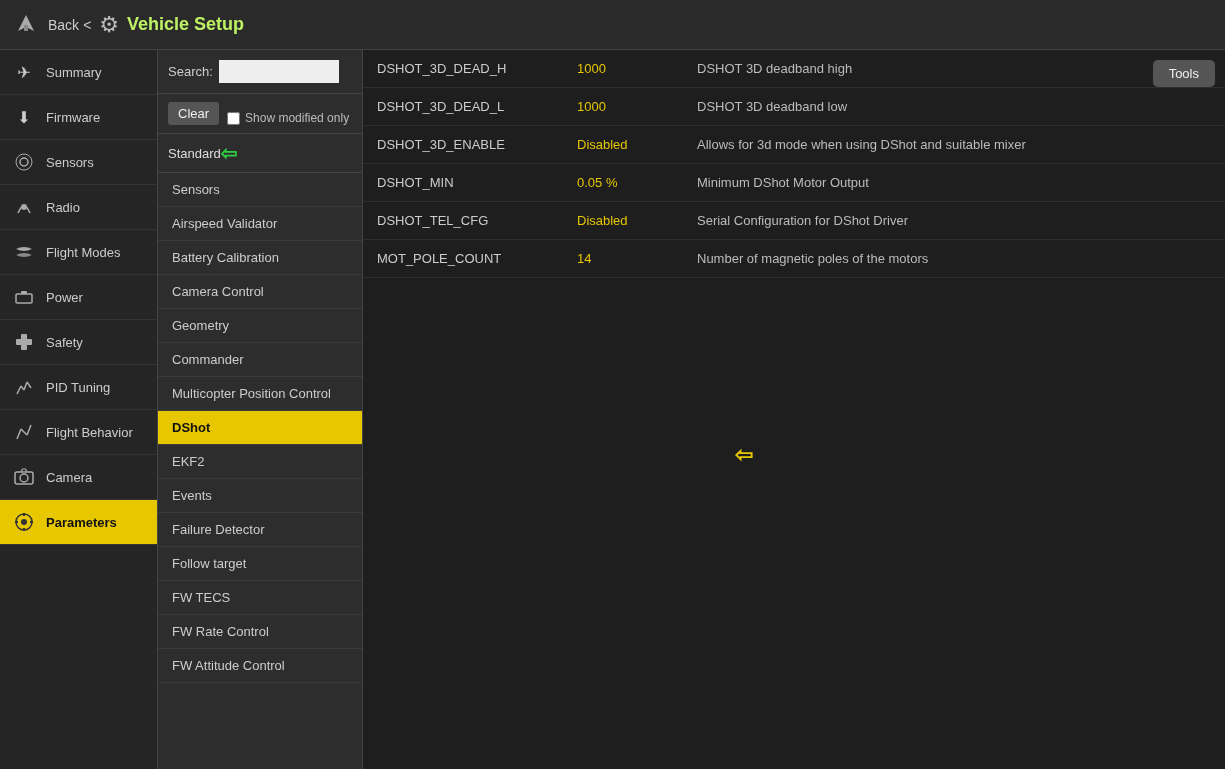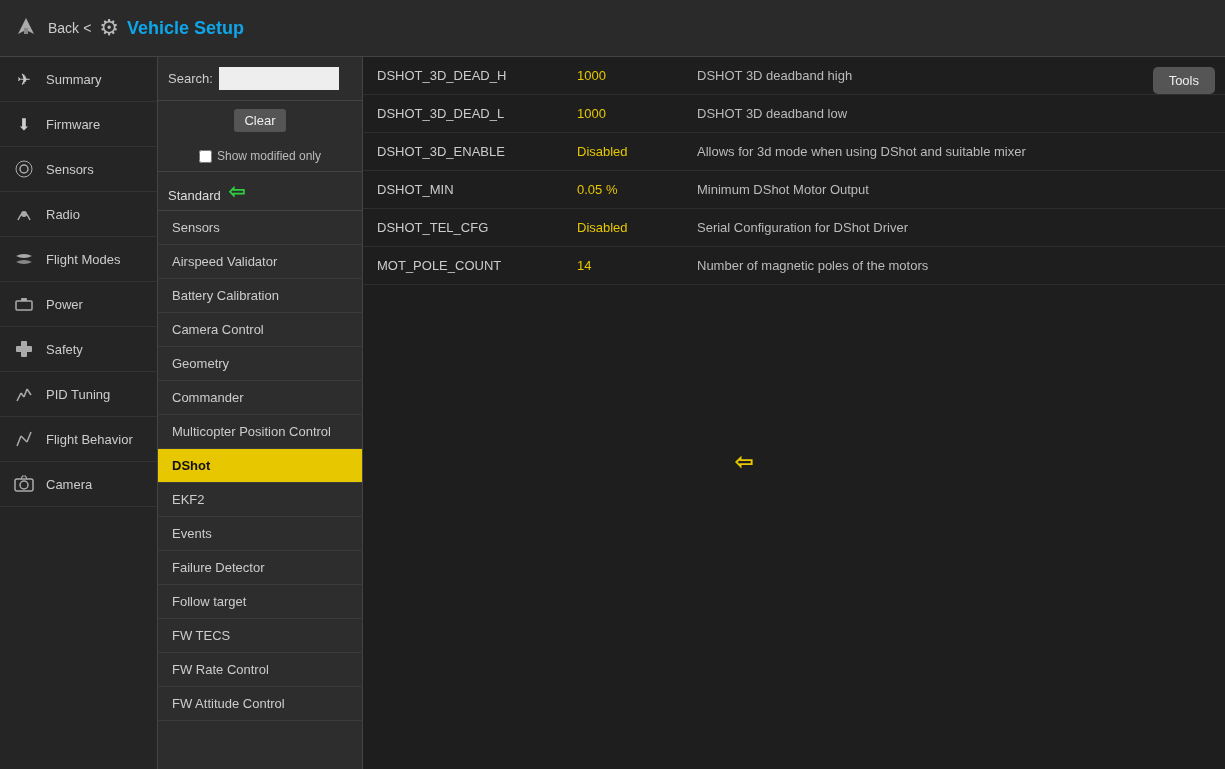--- a/index.html
+++ b/index.html
@@ -8,40 +8,40 @@
       height: 769px;
       background: #1a1a1a;
       font-family: 'Segoe UI', Arial, sans-serif;
       color: #ddd;
       overflow: hidden;
     }
 
     
     .header {
       background: #2a2a2a;
-      height: 57px;
+      height: 50px;
       display: flex;
       align-items: center;
       padding: 0 12px;
       gap: 8px;
       border-bottom: 1px solid #444;
     }
     .header-icon {
       width: 28px; height: 28px;
     }
     .back-btn {
       color: #ccc;
       font-size: 14px;
       cursor: pointer;
       display: flex; align-items: center; gap: 4px;
     }
     .header-title {
       font-size: 18px;
       font-weight: 600;
-      color: #0ea5e9;
+      color: #bef264;
       text-align: center;
     }
     .gear-icon {
       font-size: 22px;
       color: #bbb;
     }
 
     
     .main {
       display: flex;
@@ -115,24 +115,23 @@
       border: none;
       padding: 4px 10px;
       font-size: 13px;
       cursor: pointer;
       border-radius: 3px;
     }
 
     
     .standard-row {
       display: flex;
-      align-items: flex-end;
+      align-items: center;
       padding: 7px 10px;
       border-bottom: 1px solid #444;
-      gap: 8px;
       flex-shrink: 0;
     }
     .standard-label {
       font-size: 13px;
       color: #ddd;
     }
     .green-arrow {
       color: #2ecc40;
       font-size: 20px;
       font-weight: bold;
@@ -309,30 +308,40 @@
     <div class="sidebar-item">
       <span class="si-icon">
         <svg width="22" height="22" viewBox="0 0 22 22">
             <rect x="2" y="6" width="18" height="12" rx="2" fill="none" stroke="#aaa" stroke-width="1.5"></rect>
             <circle cx="11" cy="12" r="4" fill="none" stroke="#aaa" stroke-width="1.5"></circle>
             <path d="M8,6 L9.5,3 L12.5,3 L14,6" fill="none" stroke="#aaa" stroke-width="1.2"></path>
           </svg>
       </span>
       <span class="si-label">Camera</span>
     </div>
+    <div class="sidebar-item active">
+      <span class="si-icon">
+        <svg width="22" height="22" viewBox="0 0 22 22">
+            <circle cx="11" cy="11" r="8" fill="none" stroke="#333" stroke-width="1.5"></circle>
+            <circle cx="11" cy="11" r="3" fill="#333"></circle>
+            <path d="M11,2 L11,5 M11,17 L11,20 M2,11 L5,11 M17,11 L20,11" stroke="#333" stroke-width="2"></path>
+          </svg>
+      </span>
+      <span class="si-label">Parameters</span>
+    </div>
   </div>
 
   <div class="category-panel">
 
     <div class="search-bar">
       <span class="search-label">Search:</span>
       <input class="search-input" type="text" value="" style="">
     </div>
 
-    <div style="display:flex; align-items:center; gap:8px; padding:8px 10px; border-bottom:1px solid #444; flex-shrink:0;flex-direction:column;">
+    <div style="display:flex; align-items:center; gap:8px; padding:8px 10px; border-bottom:1px solid #444; flex-shrink:0;">
       <button class="clear-btn">Clear</button>
       <label style="display:flex;align-items:center;gap:5px;font-size:12px;color:#bbb;cursor:pointer;margin-top:9px;">
         <input type="checkbox" style="">
         <span>Show modified only</span>
       </label>
     </div>
 
     <div class="standard-row">
       <span class="standard-label">Standard</span>
       <span class="green-arrow">⇦</span>

